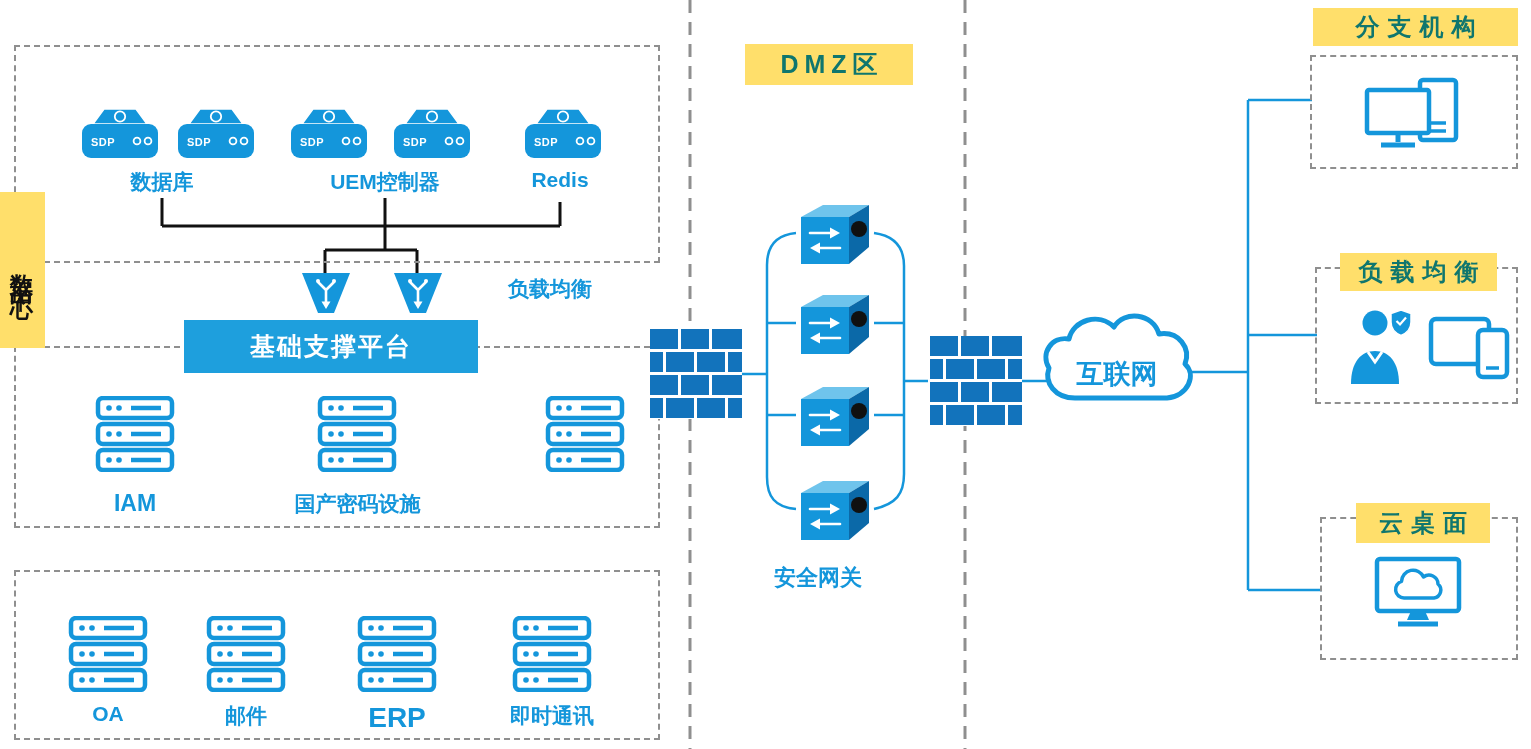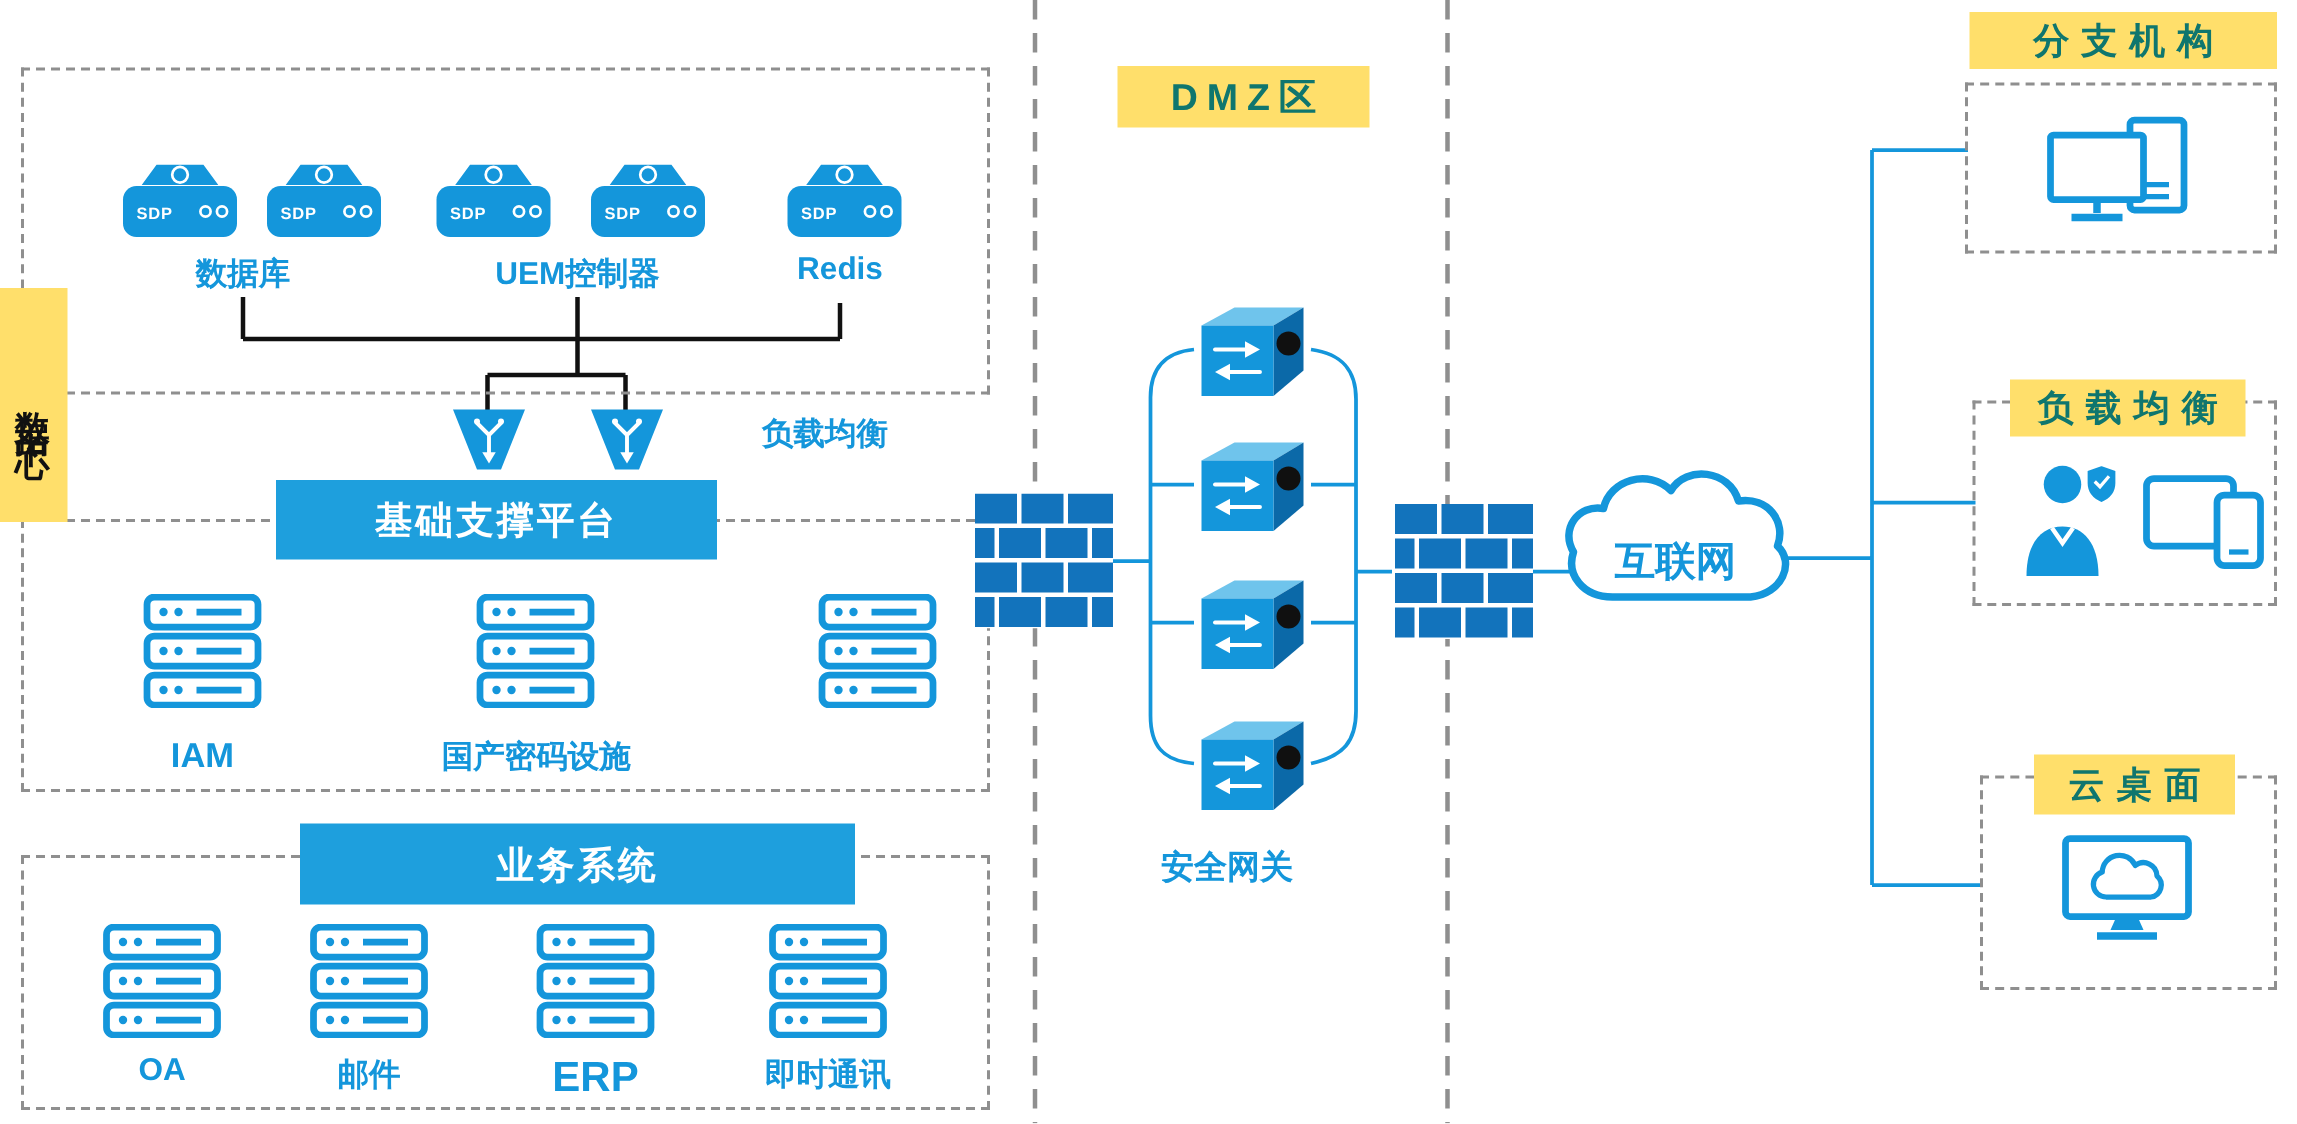--- a/index.html
+++ b/index.html
@@ -191,21 +191,20 @@
           <circle cx="14" cy="64" r="2.8"></circle>
           <circle cx="24" cy="64" r="2.8"></circle>
         </g>
     </svg>
   </div>
 
   <div class="blue-text" style="left:75px;top:490px;width:120px;font-size:23px">IAM</div>
   <div class="blue-text" style="left:255px;top:490px;width:205px;font-size:21px">国产密码设施</div>
 
   <div class="dashed-box" style="left:14px;top:570px;width:646px;height:170px"></div>
-  <div class="blue-header" style="left:200px;top:549px;width:370px;height:54px">业务系统</div>
 
   <div class="icon" style="left:68px;top:616px">
     <svg width="80" height="76" viewBox="0 0 80 76">
       <g class="sb45">
           <rect x="3" y="2" width="74" height="20" rx="5"></rect>
           <rect x="3" y="28" width="74" height="20" rx="5"></rect>
           <rect x="3" y="54" width="74" height="20" rx="5"></rect>
       <line x1="36" y1="12" x2="66" y2="12"></line>
           <line x1="36" y1="38" x2="66" y2="38"></line>
           <line x1="36" y1="64" x2="66" y2="64"></line>

